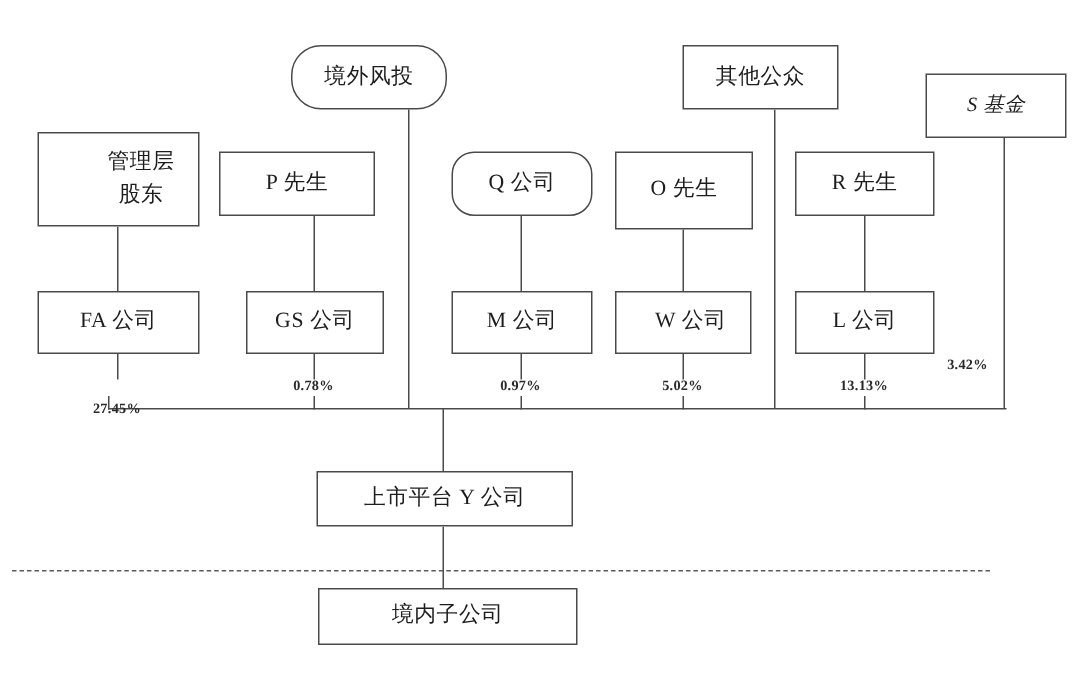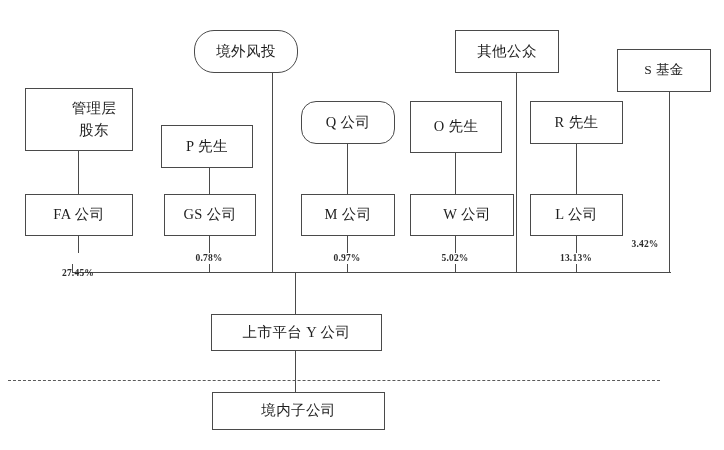--- a/index.html
+++ b/index.html
@@ -73,25 +73,25 @@
   </div>
 
   <div class="node" style="left:194px; top:30px; width:104px; height:43px;border-radius:20px;">
     <span>境外风投</span>
   </div>
 
   <div class="node" style="left:455px; top:30px; width:104px; height:43px;">
     <span>其他公众</span>
   </div>
 
-  <div class="node small" style="left:617px; top:49px; width:94px; height:43px;">
+  <div class="node small" style="left:617px; top:49px; width:94px; height:43px;font-style:italic;">
     <span>S 基金</span>
   </div>
 
-  <div class="node" style="left:161px; top:101px; width:92px; height:43px;margin-top:24px;">
+  <div class="node" style="left:146px; top:101px; width:104px; height:43px;">
     <span>P 先生</span>
   </div>
 
   <div class="node" style="left:301px; top:101px; width:94px; height:43px;border-radius:15px;">
     <span>Q 公司</span>
   </div>
 
   <div class="node" style="left:410px; top:101px; width:92px; height:52px;">
     <span>O 先生</span>
   </div>
@@ -105,21 +105,21 @@
   </div>
 
   <div class="node" style="left:164px; top:194px; width:92px; height:42px;">
     <span>GS 公司</span>
   </div>
 
   <div class="node" style="left:301px; top:194px; width:94px; height:42px;">
     <span>M 公司</span>
   </div>
 
-  <div class="node" style="left:410px; top:194px; width:104px; height:42px;padding-left:10px;">
+  <div class="node" style="left:410px; top:194px; width:91px; height:42px;padding-left:10px;">
     <span>W 公司</span>
   </div>
 
   <div class="node" style="left:530px; top:194px; width:93px; height:42px;">
     <span>L 公司</span>
   </div>
 
   <div class="node" style="left:211px; top:314px; width:171px; height:37px;">
     <span>上市平台 Y 公司</span>
   </div>

